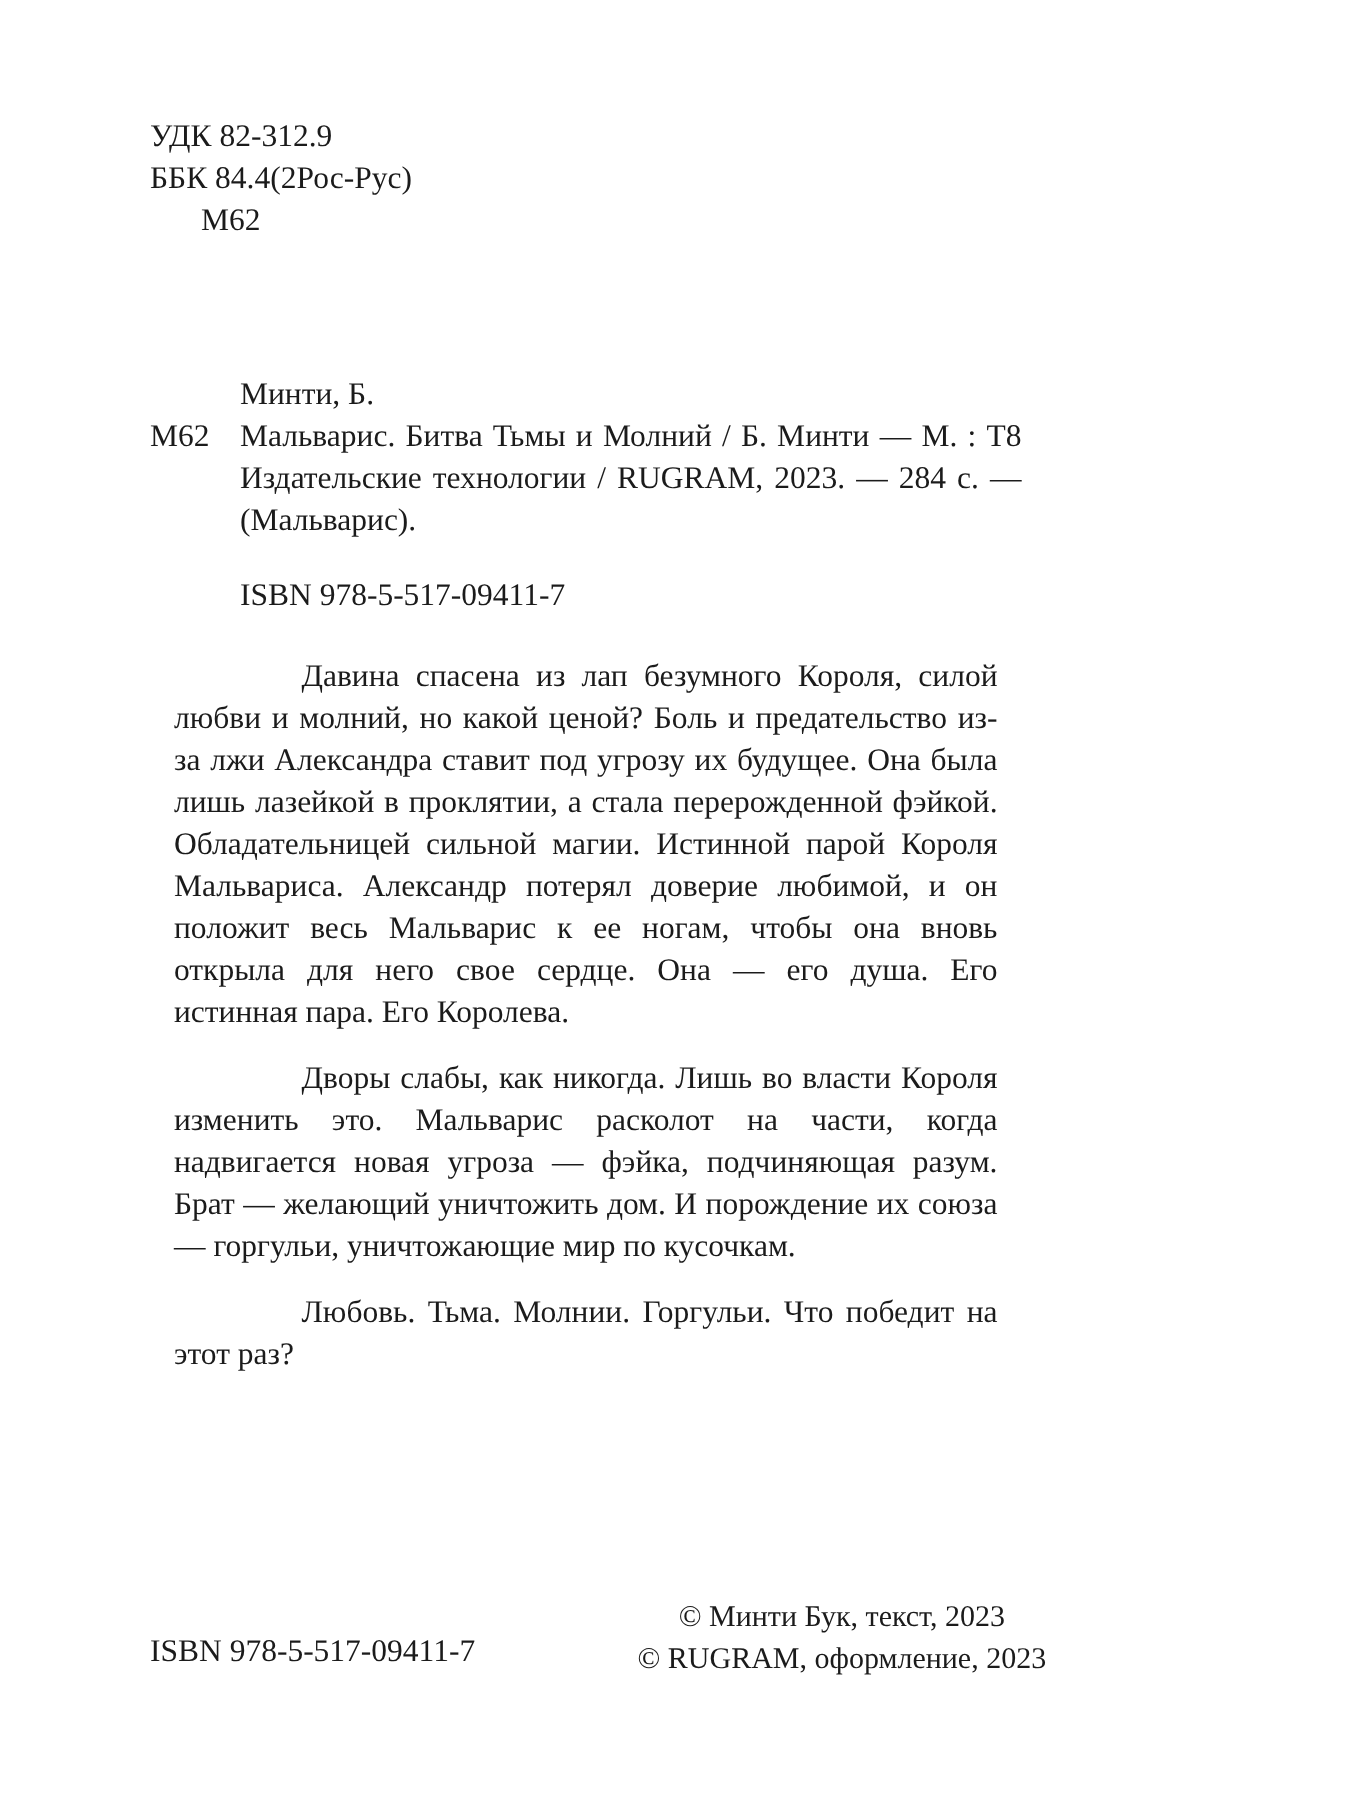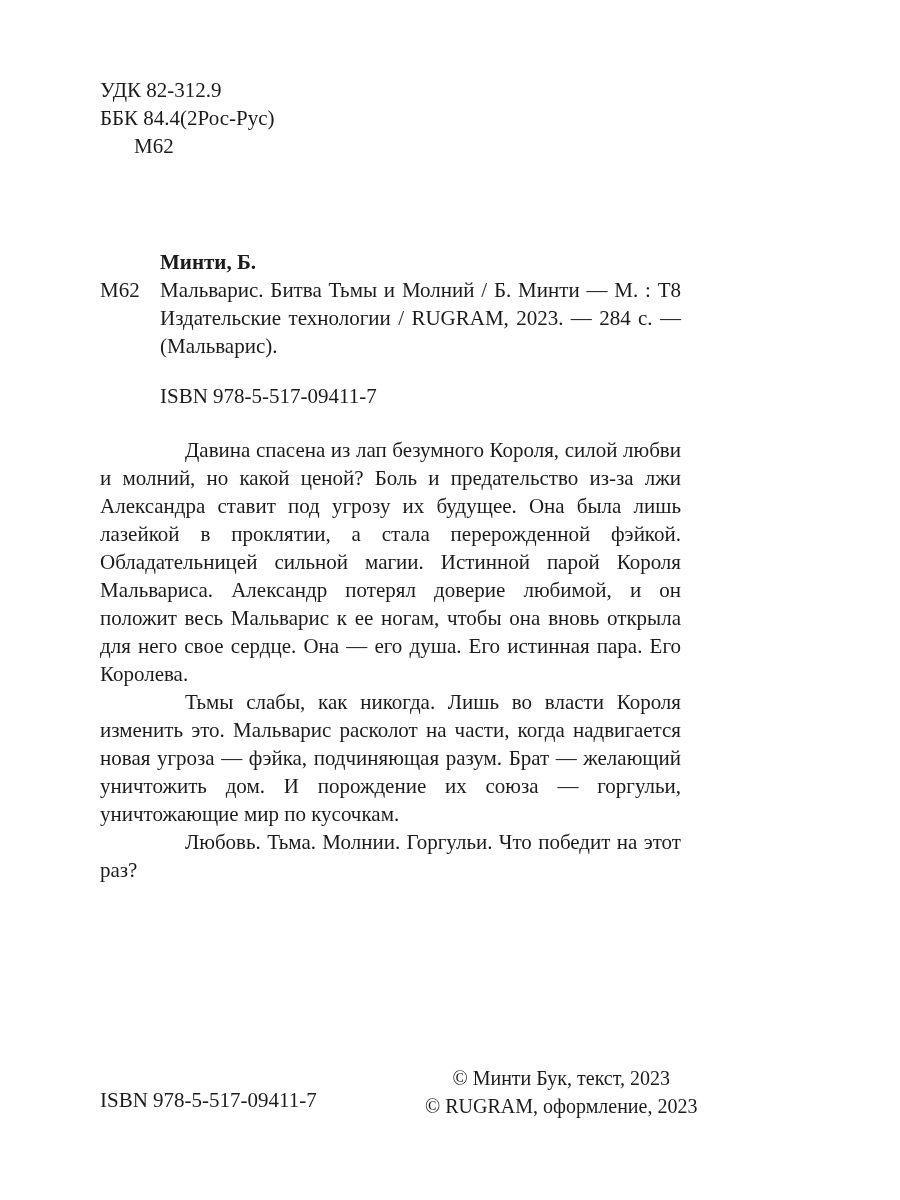--- a/index.html
+++ b/index.html
@@ -30,21 +30,21 @@
   }
   .udk-block .indent-code {
     padding-left: 34px;
     display: block;
   }
   .catalog {
     margin-top: 88px;
   }
   .catalog-author {
     padding-left: 60px;
-    font-weight: bold;
+    font-weight: normal;
     line-height: 28px;
     margin-top: 40px;
   }
   .catalog-entry {
     position: relative;
     padding-left: 60px;
     line-height: 28px;
     text-align: justify;
     hyphens: auto;
   }
@@ -57,21 +57,21 @@
     padding-left: 60px;
     margin-top: 22px;
     line-height: 28px;
   }
   .annotation {
     margin-top: 26px;
     text-align: justify;
     hyphens: auto;
   }
   .annotation p {
-    margin: 0;
+    margin: 16px;
     text-indent: 85px;
     line-height: 28px;
   }
   .class-block {
     margin-top: 12px;
     margin-left: 480px;
     line-height: 28px;
   }
   .footer-isbn {
     position: absolute;
@@ -104,21 +104,21 @@
       <div class="catalog-author">Минти, Б.</div>
       <div class="catalog-entry">
         <span class="entry-code">М62</span>
         <span>Мальварис. Битва Тьмы и Молний / Б. Минти — М. : Т8 Издательские технологии / RUGRAM, 2023. — 284 с. — (Мальварис).</span>
       </div>
       <div class="isbn-line">ISBN 978-5-517-09411-7</div>
     </div>
 
     <div class="annotation">
       <p>Давина спасена из лап безумного Короля, силой любви и молний, но какой ценой? Боль и предательство из-за лжи Александра ставит под угрозу их будущее. Она была лишь лазейкой в проклятии, а стала перерожденной фэйкой. Обладательницей сильной магии. Истинной парой Короля Мальвариса. Александр потерял доверие любимой, и он положит весь Мальварис к ее ногам, чтобы она вновь открыла для него свое сердце. Она — его душа. Его истинная пара. Его Королева.</p>
-      <p>Тьмы слабы, как никогда. Лишь во власти Короля изменить это. Мальварис расколот на части, когда надвигается новая угроза — фэйка, подчиняющая разум. Брат — желающий уничтожить дом. И порождение их союза — горгульи, уничтожающие мир по кусочкам.</p>
+      <p>Дворы слабы, как никогда. Лишь во власти Короля изменить это. Мальварис расколот на части, когда надвигается новая угроза — фэйка, подчиняющая разум. Брат — желающий уничтожить дом. И порождение их союза — горгульи, уничтожающие мир по кусочкам.</p>
       <p>Любовь. Тьма. Молнии. Горгульи. Что победит на этот раз?</p>
     </div>
 
 
   </div>
 
   <div class="footer-isbn">ISBN 978-5-517-09411-7</div>
 
   <div class="footer-copy">
     <div>© Минти Бук, текст, 2023</div>

